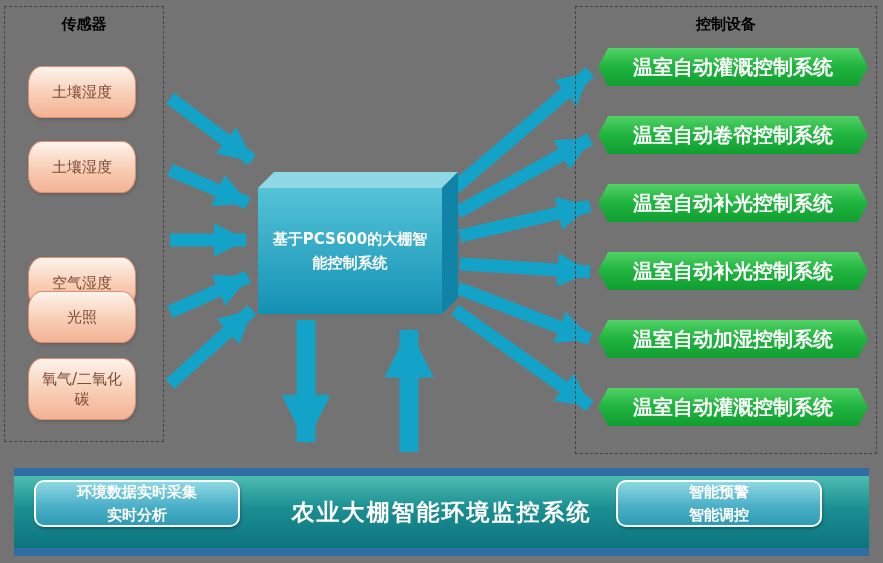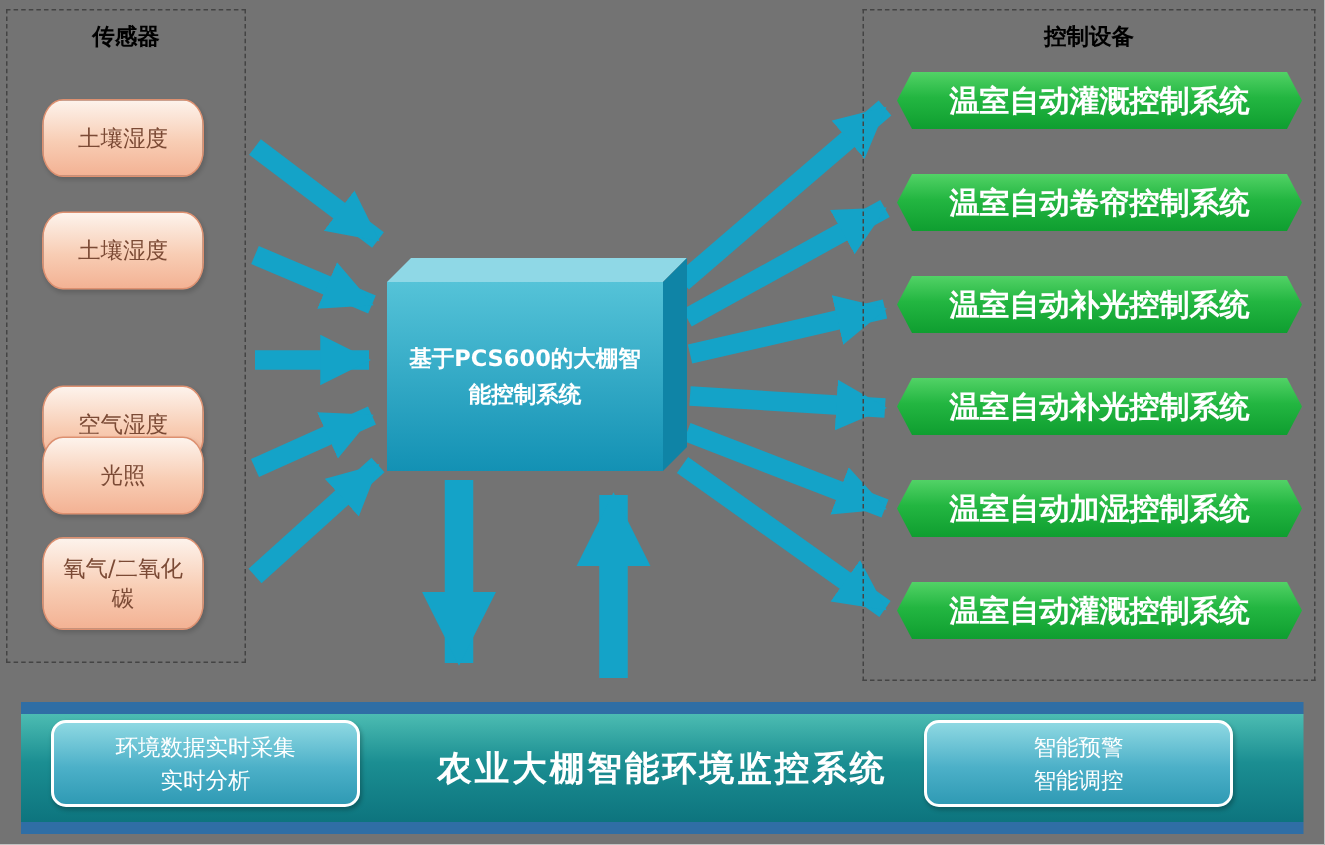--- a/index.html
+++ b/index.html
@@ -42,24 +42,24 @@
     background: linear-gradient(180deg,#4cbcb2 0%, #1b8e92 45%, #0d747e 100%);
     border-top:8px solid #2f6ea5; border-bottom:8px solid #2f6ea5;
     box-sizing:border-box;
   }
   .footer-title {
     position:absolute; left:0; right:0; top:0; bottom:0;
     display:flex; align-items:center; justify-content:center;
     color:#fff; font-weight:bold; font-size:23px; letter-spacing:2px;
   }
   .badge {
-    position:absolute; top:12px; width:206px; height:58px; z-index:4;
+    position:absolute; top:12px; width:206px; height:47px; z-index:4;
     border:2px solid #fff; border-radius:10px;
     background: linear-gradient(180deg,#8ed8e2 0%, #4cb0c8 55%, #2f9ab4 100%);
-    color:#fff; font-weight:normal; font-size:15px;
+    color:#fff; font-weight:bold; font-size:15px;
     display:flex; align-items:center; justify-content:center; text-align:center;
     white-space:pre-line; box-sizing:border-box; line-height:1.5;
     box-shadow: 1px 2px 3px rgba(0,0,0,0.25);
   }
   .badge.left { left:34px; }
   .badge.right { left:616px; }
 </style>
 </head>
 <body>
 

